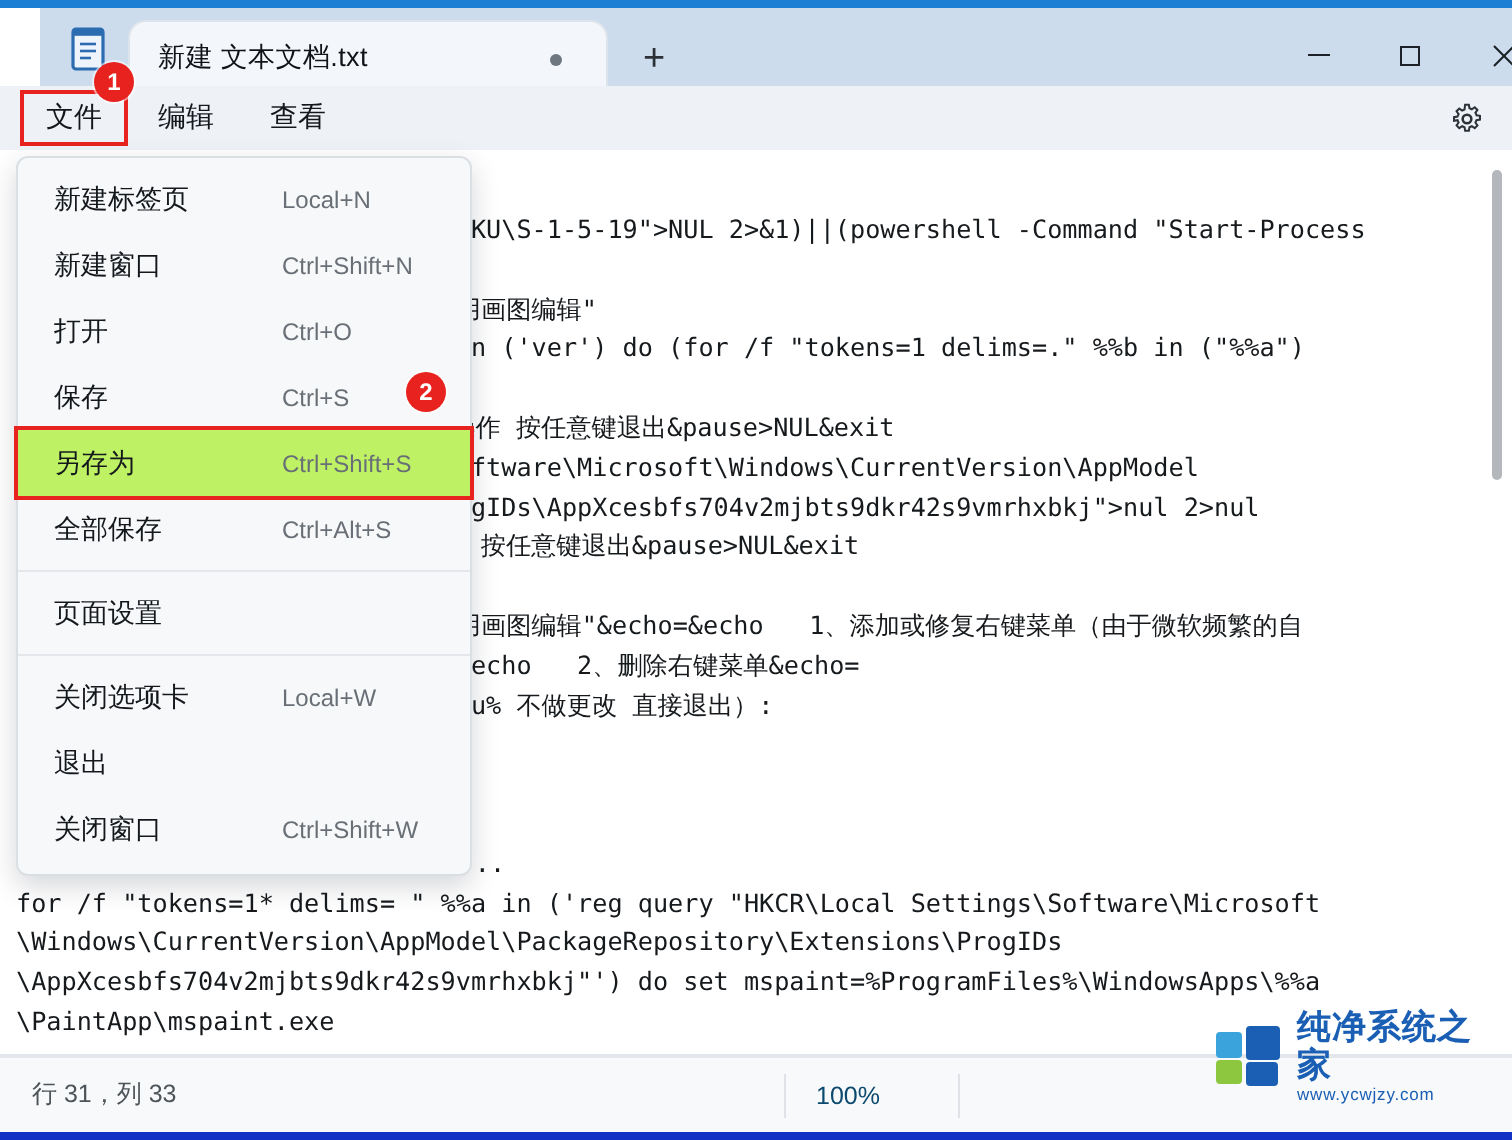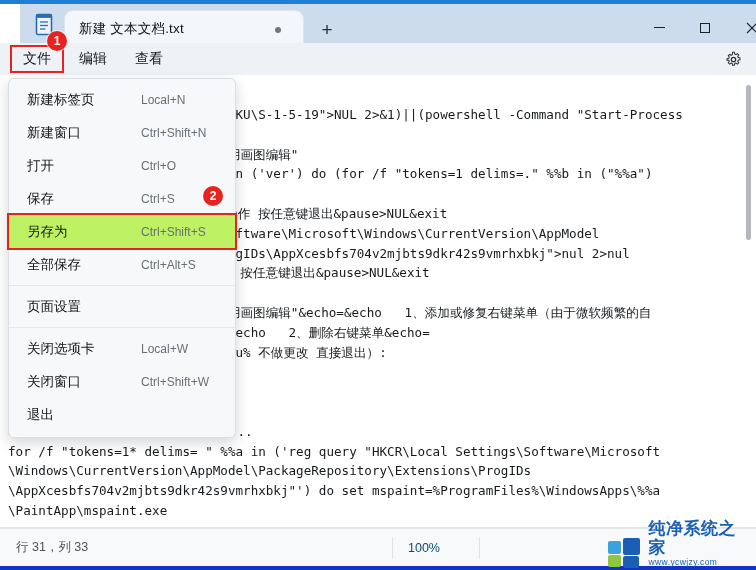--- a/index.html
+++ b/index.html
@@ -212,23 +212,23 @@
     font-size: 12px; font-weight: bold;
     display: flex; align-items: center; justify-content: center;
     z-index: 60;
     box-shadow: 0 0 0 1px rgba(255,255,255,.55);
   }
   .badge-1 { left: 47px; top: 31px; }
   .badge-2 { left: 203px; top: 186px; }
 
   
   .watermark {
-    position: absolute; left: 604px; top: 528px;
+    position: absolute; left: 604px; top: 508px;
     width: 148px; height: 40px;
-    display: flex; align-items: flex-end;
+    display: flex; align-items: center;
     z-index: 70;
   }
   .wm-blocks { position: relative; width: 34px; height: 30px; margin-left: 4px; }
   .wm-b { position: absolute; border-radius: 2px; }
   .wm-b1 { left: 0;  top: 3px;  width: 13px; height: 13px; background: #3aa3dc; }
   .wm-b2 { left: 15px; top: 0;  width: 17px; height: 17px; background: #1a5fb4; }
   .wm-b3 { left: 0;  top: 17px; width: 13px; height: 12px; background: #8dc63f; }
   .wm-b4 { left: 15px; top: 18px; width: 16px; height: 12px; background: #1a5fb4; }
   .wm-text { margin-left: 7px; }
   .wm-title {
@@ -338,25 +338,25 @@
       <div class="msep"></div>
       <div class="mi">
         <span class="lbl">页面设置</span>
       </div>
       <div class="msep"></div>
       <div class="mi">
         <span class="lbl">关闭选项卡</span>
         <span class="acc">Local+W</span>
       </div>
       <div class="mi">
+        <span class="lbl">退出</span>
+      </div>
+      <div class="mi">
         <span class="lbl">关闭窗口</span>
         <span class="acc">Ctrl+Shift+W</span>
-      </div>
-      <div class="mi">
-        <span class="lbl">退出</span>
       </div>
     </div>
 
   <div class="badge badge-1">1</div>
   <div class="badge badge-2">2</div>
 
   <div class="watermark">
     <div class="wm-blocks">
       <span class="wm-b wm-b1"></span>
       <span class="wm-b wm-b2"></span>

